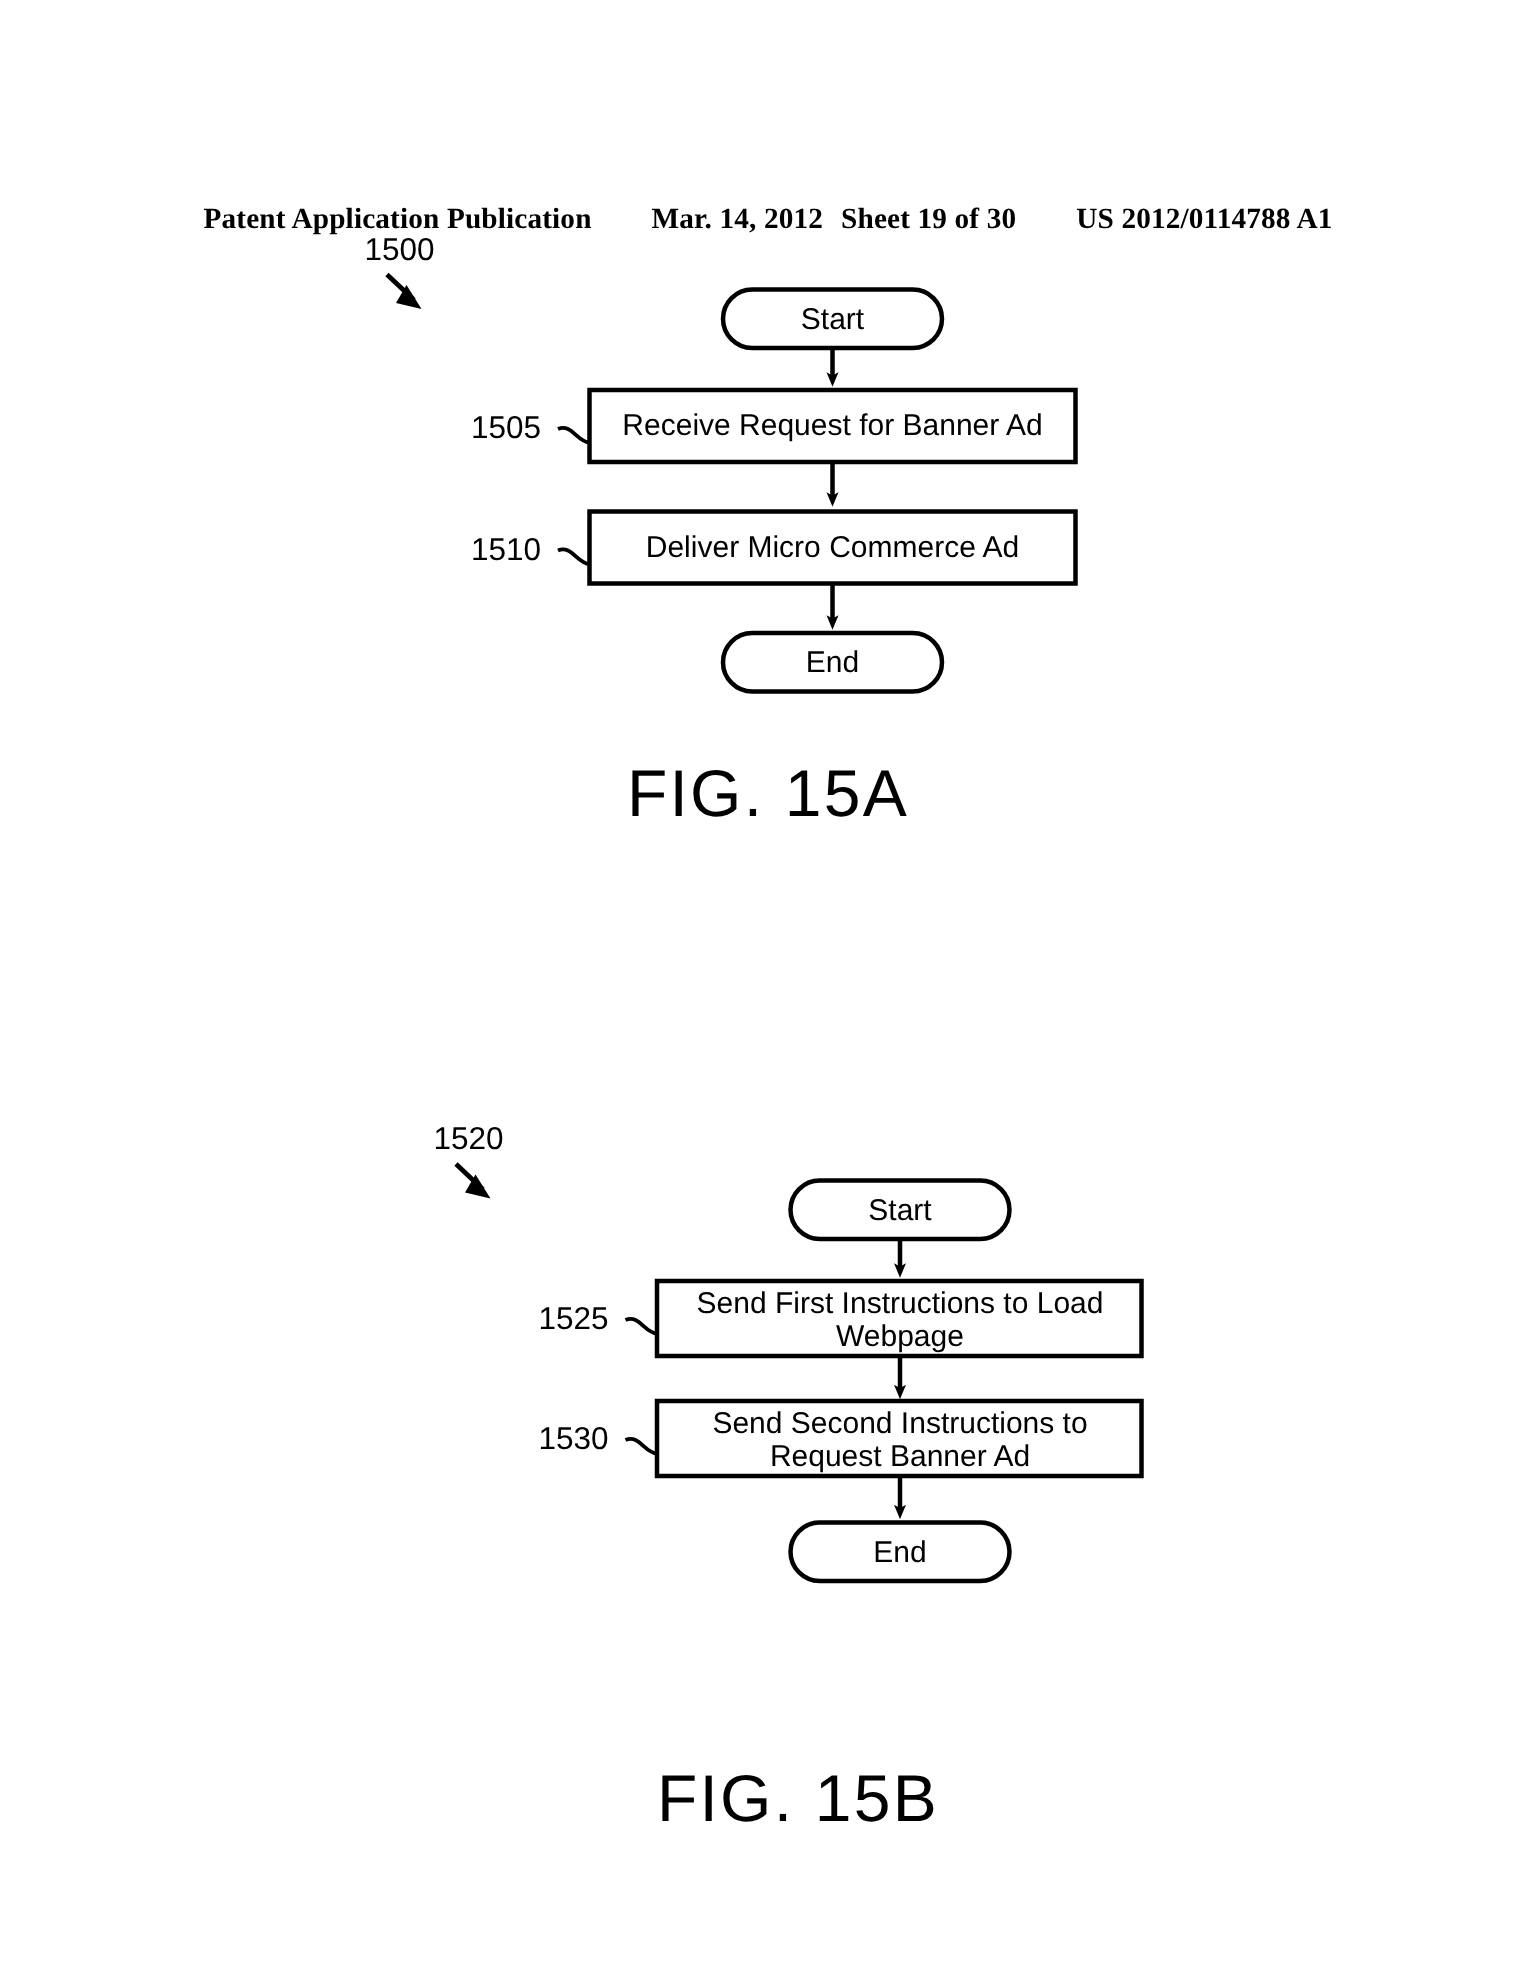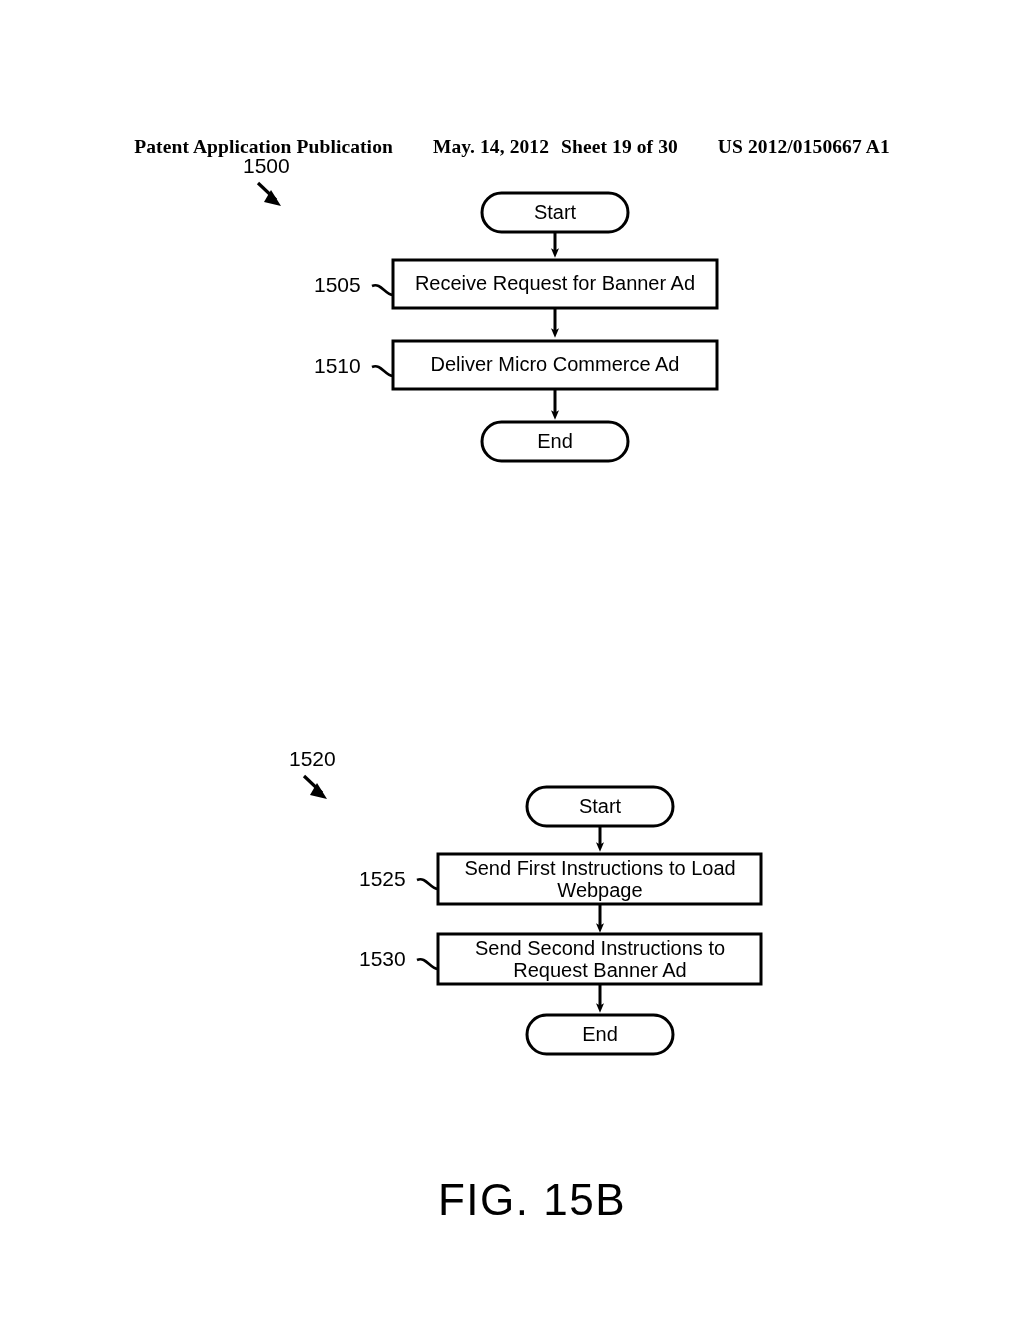--- a/index.html
+++ b/index.html
@@ -71,23 +71,23 @@
   .node-label   { font-size: 20px; }
   .ref-label    { font-size: 21px; }
 </style>
 </head>
 <body>
 
 <div id="page">
 
   <div class="doc-header">
     <span class="h-pub">Patent Application Publication</span>
-    <span class="h-date">May. 14, 2012</span>
+    <span class="h-date">Mar. 14, 2012</span>
     <span class="h-sheet">Sheet 19 of 30</span>
-    <span class="h-num">US 2012/0150667 A1</span>
+    <span class="h-num">US 2012/0114788 A1</span>
   </div>
 
   <div class="figure fig-a">
     <svg class="fig-svg" width="1024" height="340" viewBox="0 0 1024 340">
       <defs>
         <marker id="arrowA" markerWidth="10" markerHeight="10" refX="5.2" refY="4.2" orient="auto" markerUnits="userSpaceOnUse">
           <path d="M0.4,0.2 L10,4.2 L0.4,8.2 L2.6,4.2 Z" fill="#000000"></path>
         </marker>
       </defs>
 
@@ -128,20 +128,21 @@
 
       <line x1="555" y1="249" x2="555" y2="275" stroke="#000000" stroke-width="3" marker-end="url(#arrowA)"></line>
 
       <g>
         <rect x="482" y="282" width="146" height="39" rx="19.5" ry="19.5" fill="#ffffff" stroke="#000000" stroke-width="3"></rect>
         <text class="node-label" x="555" y="308" text-anchor="middle">End</text>
       </g>
     </svg>
   </div>
 
+  <div class="fig-caption cap-a">FIG. 15A</div>
 
   <div class="figure fig-b">
     <svg class="fig-svg" width="1024" height="340" viewBox="0 0 1024 340">
       <defs>
         <marker id="arrowB" markerWidth="10" markerHeight="10" refX="5.2" refY="4.2" orient="auto" markerUnits="userSpaceOnUse">
           <path d="M0.4,0.2 L10,4.2 L0.4,8.2 L2.6,4.2 Z" fill="#000000"></path>
         </marker>
       </defs>
 
       <text class="ref-label" x="241" y="31">1520</text>

